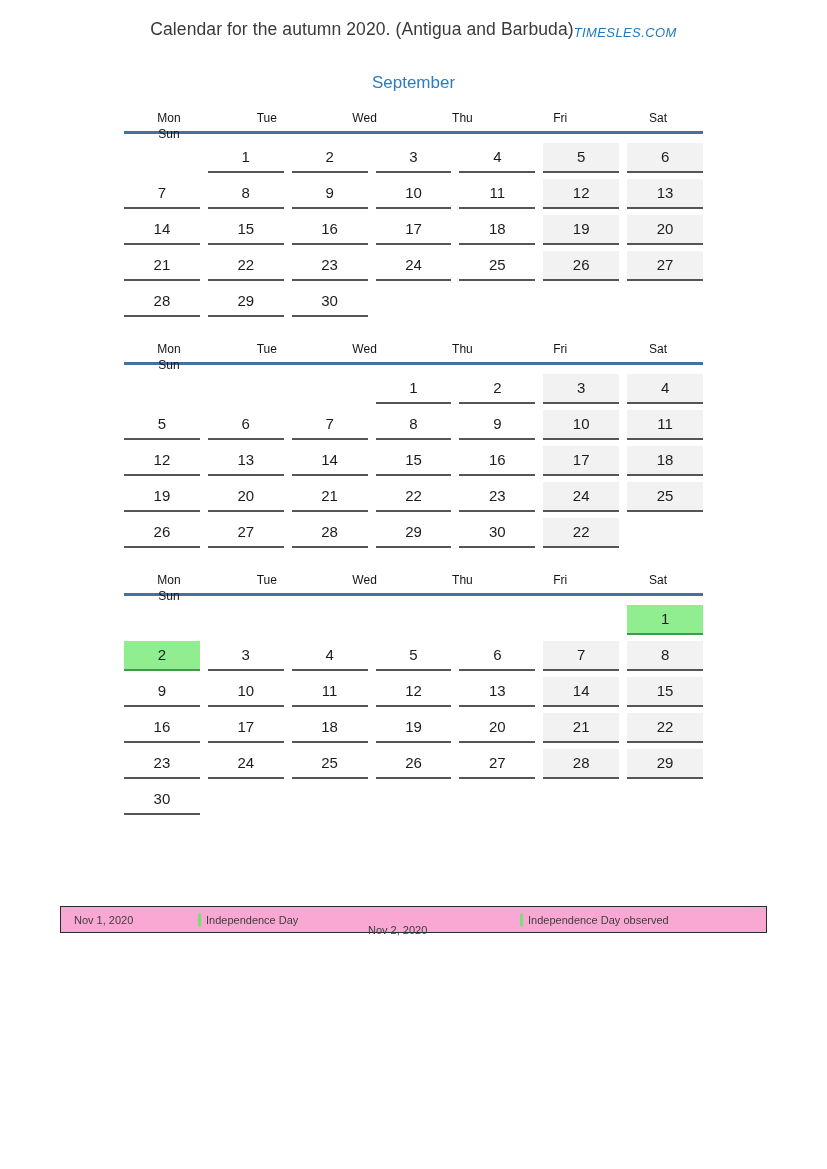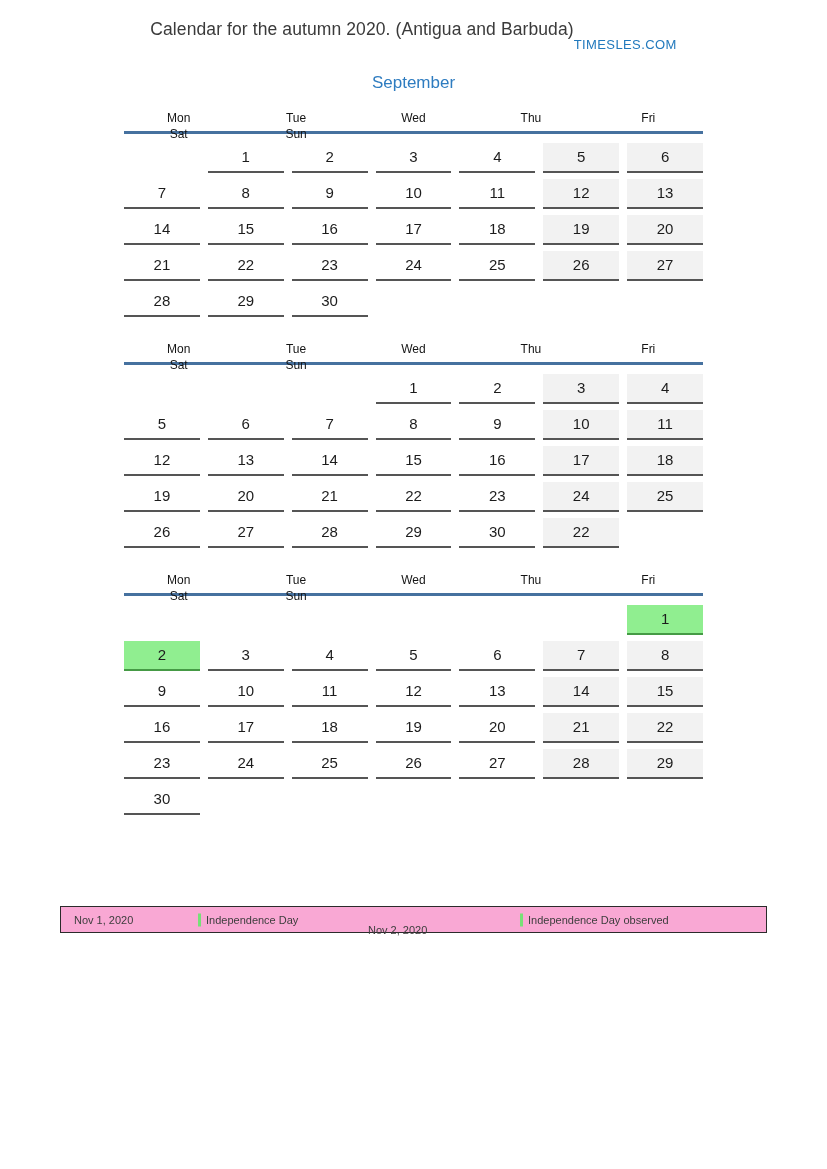--- a/index.html
+++ b/index.html
@@ -17,30 +17,30 @@
     width:827px;height:1169px;background:#ffffff;position:relative;
     font-family:"Liberation Sans", sans-serif;overflow:hidden;
   }
   .page-header{
     position:absolute;top:19px;left:60px;right:60px;
     display:flex;justify-content:center;align-items:flex-start;
   }
   .page-title{font-size:17.5px;color:#3a3a3a;letter-spacing:.1px;}
   .site-link{
     font-size:13px;color:var(--link-blue);text-decoration:none;
-    letter-spacing:.4px;margin-top:18px;
+    letter-spacing:.4px;margin-top:6px;font-style:italic;
   }
   .months{position:absolute;top:72px;left:0;width:827px;}
   .month{width:579px;margin:0 auto 24px auto;}
   .month-title{
     height:22px;line-height:22px;text-align:center;
     font-size:17px;color:var(--month-blue);margin-bottom:16px;
   }
   .weekdays{
-    display:grid;grid-template-columns:repeat(5,1fr);column-gap:8px;
+    display:grid;grid-template-columns:repeat(6,1fr);column-gap:8px;
     height:16px;line-height:16px;margin-bottom:5px;
   }
   .weekday{text-align:center;font-size:12px;color:#141414;}
   .blue-line{height:3px;background:var(--line-blue);}
   .days{
     display:grid;grid-template-columns:repeat(7,1fr);
     column-gap:8px;row-gap:6px;margin-top:9px;
   }
   .day{
     height:28px;line-height:28px;text-align:center;font-size:15px;

